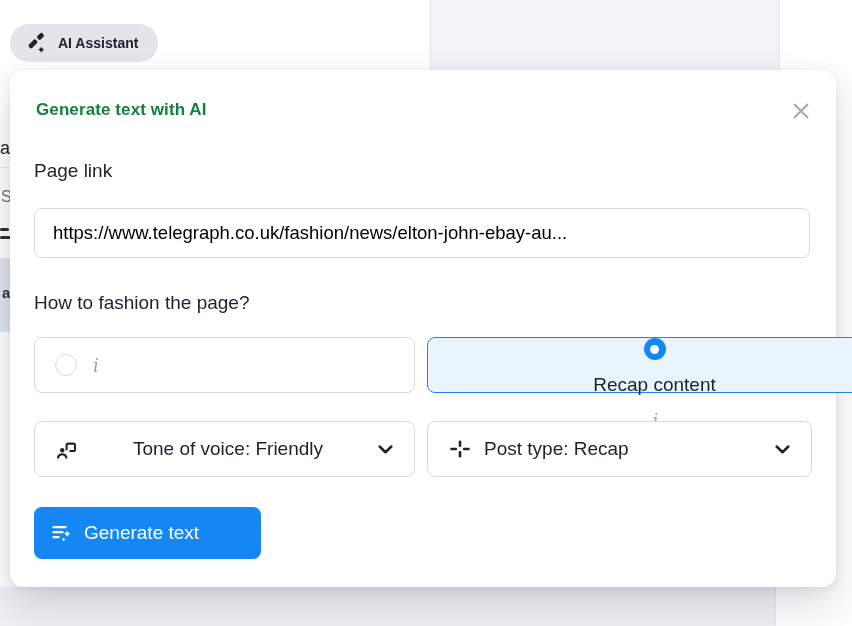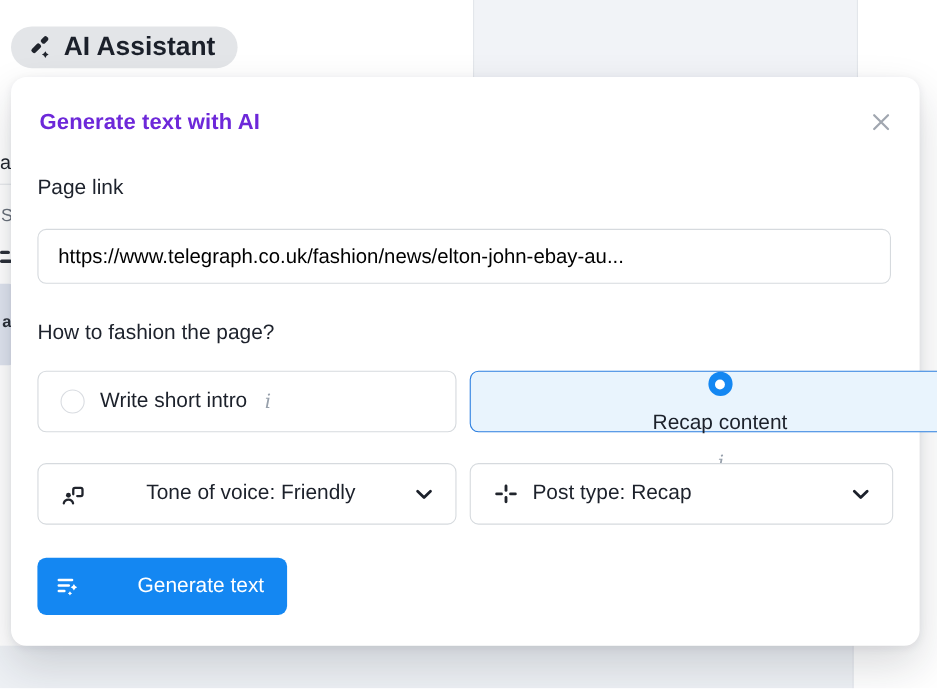--- a/index.html
+++ b/index.html
@@ -17,27 +17,27 @@
   .sliver-divider { position: absolute; left: 0; top: 97px; width: 12px; height: 1px; background: #e4e7ea; }
   .sliver-text-mid { position: absolute; left: 1px; top: 118px; font-size: 16px; color: #6b727c; white-space: nowrap; }
   .sliver-bar1 { position: absolute; left: 0; top: 158px; width: 9px; height: 3px; background: #2a2f38; border-radius: 2px; }
   .sliver-bar2 { position: absolute; left: 0; top: 166px; width: 11px; height: 3px; background: #2a2f38; border-radius: 2px; }
   .sliver-block { position: absolute; left: 0; top: 188px; width: 12px; height: 74px; background: #dfe4ef; border-radius: 0 4px 4px 0; }
   .sliver-block-glyph { position: absolute; left: 2px; top: 26px; font-size: 15px; font-weight: 700; color: #2a2f38; }
 
   
   .chip { position: absolute; left: 10px; top: 24px; height: 38px; border-radius: 19px;
     background: #e3e5e8; display: flex; align-items: center; gap: 9px; padding: 0 20px 0 13px; cursor: pointer; }
-  .chip-label { font-size: 24px; font-weight: 600; color: #1b202a; }
+  .chip-label { font-size: 14px; font-weight: 600; color: #1b202a; }
 
   
   .modal { position: absolute; left: 10px; top: 70px; width: 826px; height: 517px;
     background: #ffffff; border-radius: 14px;
     box-shadow: 0 18px 40px rgba(25,30,45,.16), 0 2px 8px rgba(25,30,45,.08); }
-  .modal-title { position: absolute; left: 26px; top: 30px; font-size: 20px; font-weight: 700; color: #6d28d9; letter-spacing: .1px; }
+  .modal-title { position: absolute; left: 26px; top: 30px; font-size: 17px; font-weight: 700; color: #15803d; letter-spacing: .1px; }
   .close-btn { position: absolute; right: 24px; top: 30px; width: 22px; height: 22px; display: flex;
     align-items: center; justify-content: center; cursor: pointer; }
 
   .field-label { position: absolute; left: 24px; font-size: 19px; color: #1d222c; }
   .lbl-pagelink { top: 90px; }
   .lbl-question { top: 222px; }
 
   .url-input { position: absolute; left: 24px; top: 138px; width: 776px; height: 50px;
     border: 1px solid #d6dade; border-radius: 8px; padding: 0 18px; font-size: 18.5px;
     color: #000000; font-family: "Liberation Sans", sans-serif; background: #ffffff; outline: none; }
@@ -57,21 +57,21 @@
 
   .dropdown { position: absolute; top: 351px; height: 56px; border: 1px solid #d6dade; border-radius: 8px;
     background: #ffffff; display: flex; align-items: center; gap: 12px; padding: 0 20px; cursor: pointer; }
   .dd-1 { left: 24px; width: 381px; text-align: center; }
   .dd-2 { left: 417px; width: 385px; }
   .dd-label { font-size: 19px; color: #1c212b; flex: 1 1 auto; }
 
   .generate-btn { position: absolute; left: 24px; top: 437px; width: 227px; height: 52px;
     background: #1487f2; border: none; border-radius: 8px; display: flex; align-items: center;
     gap: 10px; padding: 0 18px 0 16px; cursor: pointer; }
-  .generate-label { font-size: 19px; font-weight: 500; color: #ffffff; font-family: "Liberation Sans", sans-serif; margin-left: 41px; }
+  .generate-label { font-size: 19px; font-weight: 500; color: #ffffff; font-family: "Liberation Sans", sans-serif; }
 
   .icon { display: inline-flex; flex: 0 0 auto; }
 </style>
 </head>
 <body>
 
 <div class="stage">
 
   <div class="bg-panel-top"></div>
   <div class="bg-panel-bottom"></div>
@@ -110,21 +110,20 @@
     </div>
 
     <div class="field-label lbl-pagelink">Page link</div>
 
     <input class="url-input" type="text" value="https://www.telegraph.co.uk/fashion/news/elton-john-ebay-au..." style="">
 
     <div class="field-label lbl-question">How to fashion the page?</div>
 
     <div class="option option-1">
       <span class="radio off"></span>
-      <span class="option-label">Write short intro</span>
       <span class="info-i">i</span>
     </div>
 
     <div class="option option-2 selected">
       <span class="radio on"></span>
       <span class="option-label">Recap content</span>
       <span class="info-i">i</span>
     </div>
 
     <div class="dropdown dd-1">

